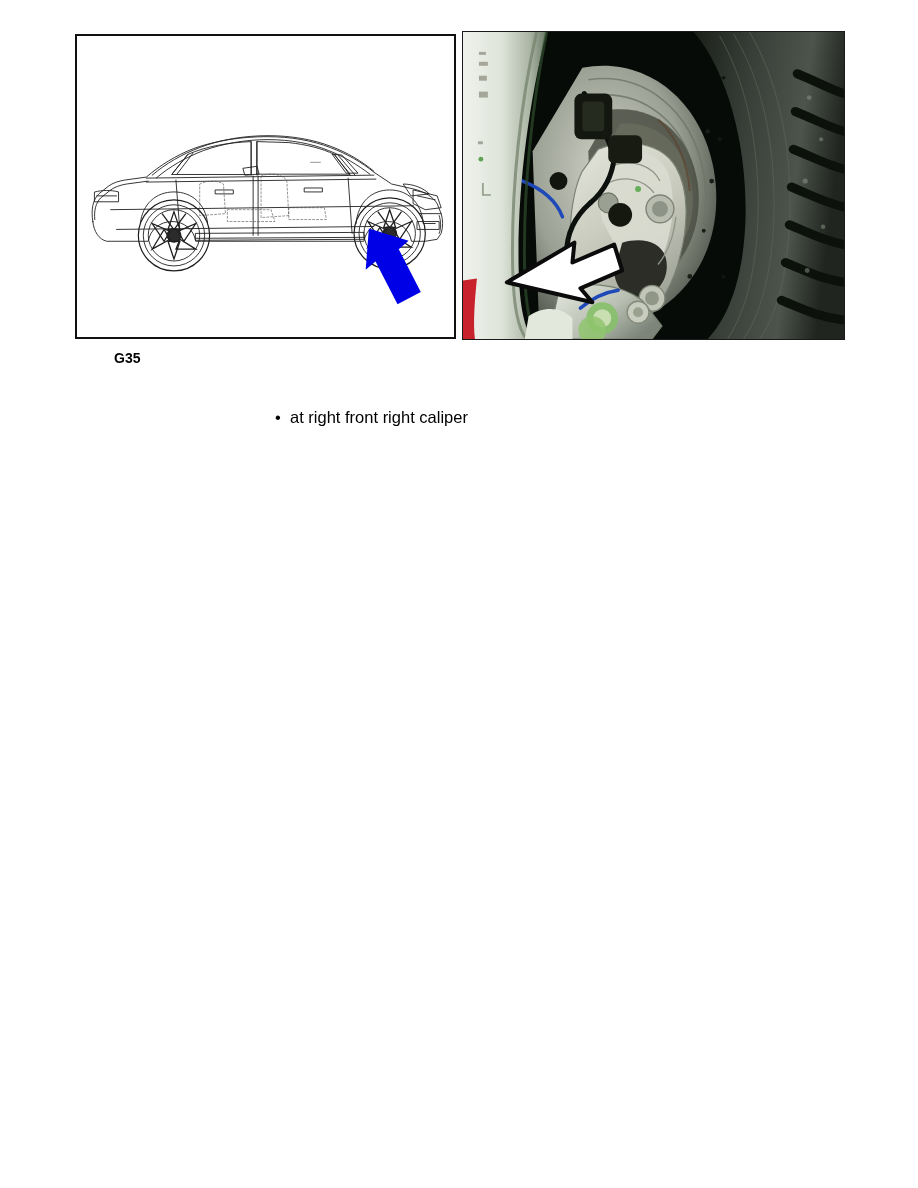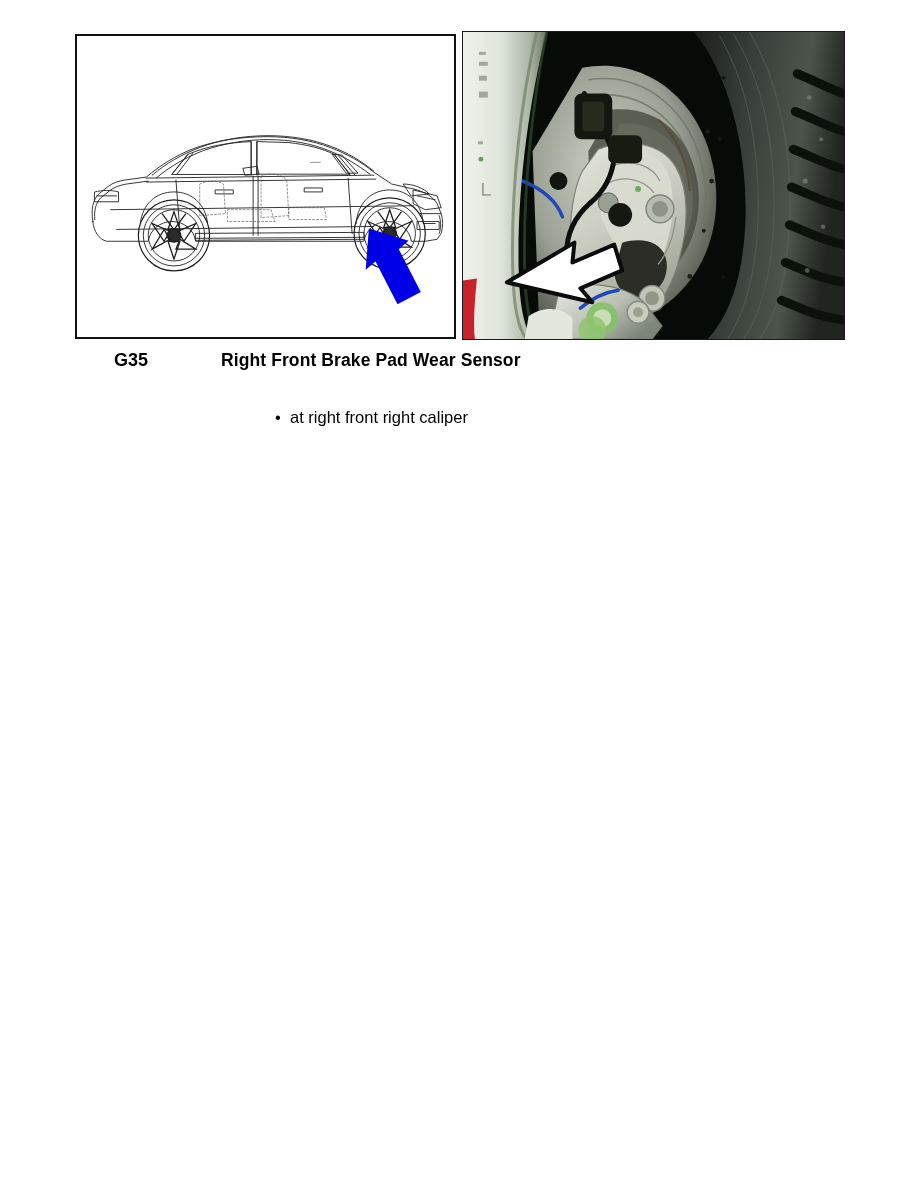--- a/index.html
+++ b/index.html
@@ -70,21 +70,21 @@
     left: 0;
     top: 0;
     width: 918px;
     height: 26px;
   }
 
   #component-code {
     position: absolute;
     left: 114px;
     top: 0;
-    font-size: 18px;
+    font-size: 14px;
     font-weight: bold;
     letter-spacing: 0px;
     white-space: nowrap;
   }
 
   #component-title {
     position: absolute;
     left: 221px;
     top: 0;
     font-size: 17.5px;
@@ -440,21 +440,20 @@
                  L118,258
                  L130,272 Z" fill="#ffffff" stroke="#0b0b0b" stroke-width="4" stroke-linejoin="round"></path>
       </g>
     </svg>
   </div>
 </div>
 
 <div id="caption-block">
   <div id="caption-row">
     <span id="component-code">G35</span>
-    <span id="component-title">Right Front Brake Pad Wear Sensor</span>
   </div>
 
   <ul id="notes-list">
     <li class="note-item">
       <span class="note-bullet">•</span>
       <span class="note-text">at right front right caliper</span>
     </li>
   </ul>
 </div>
 

